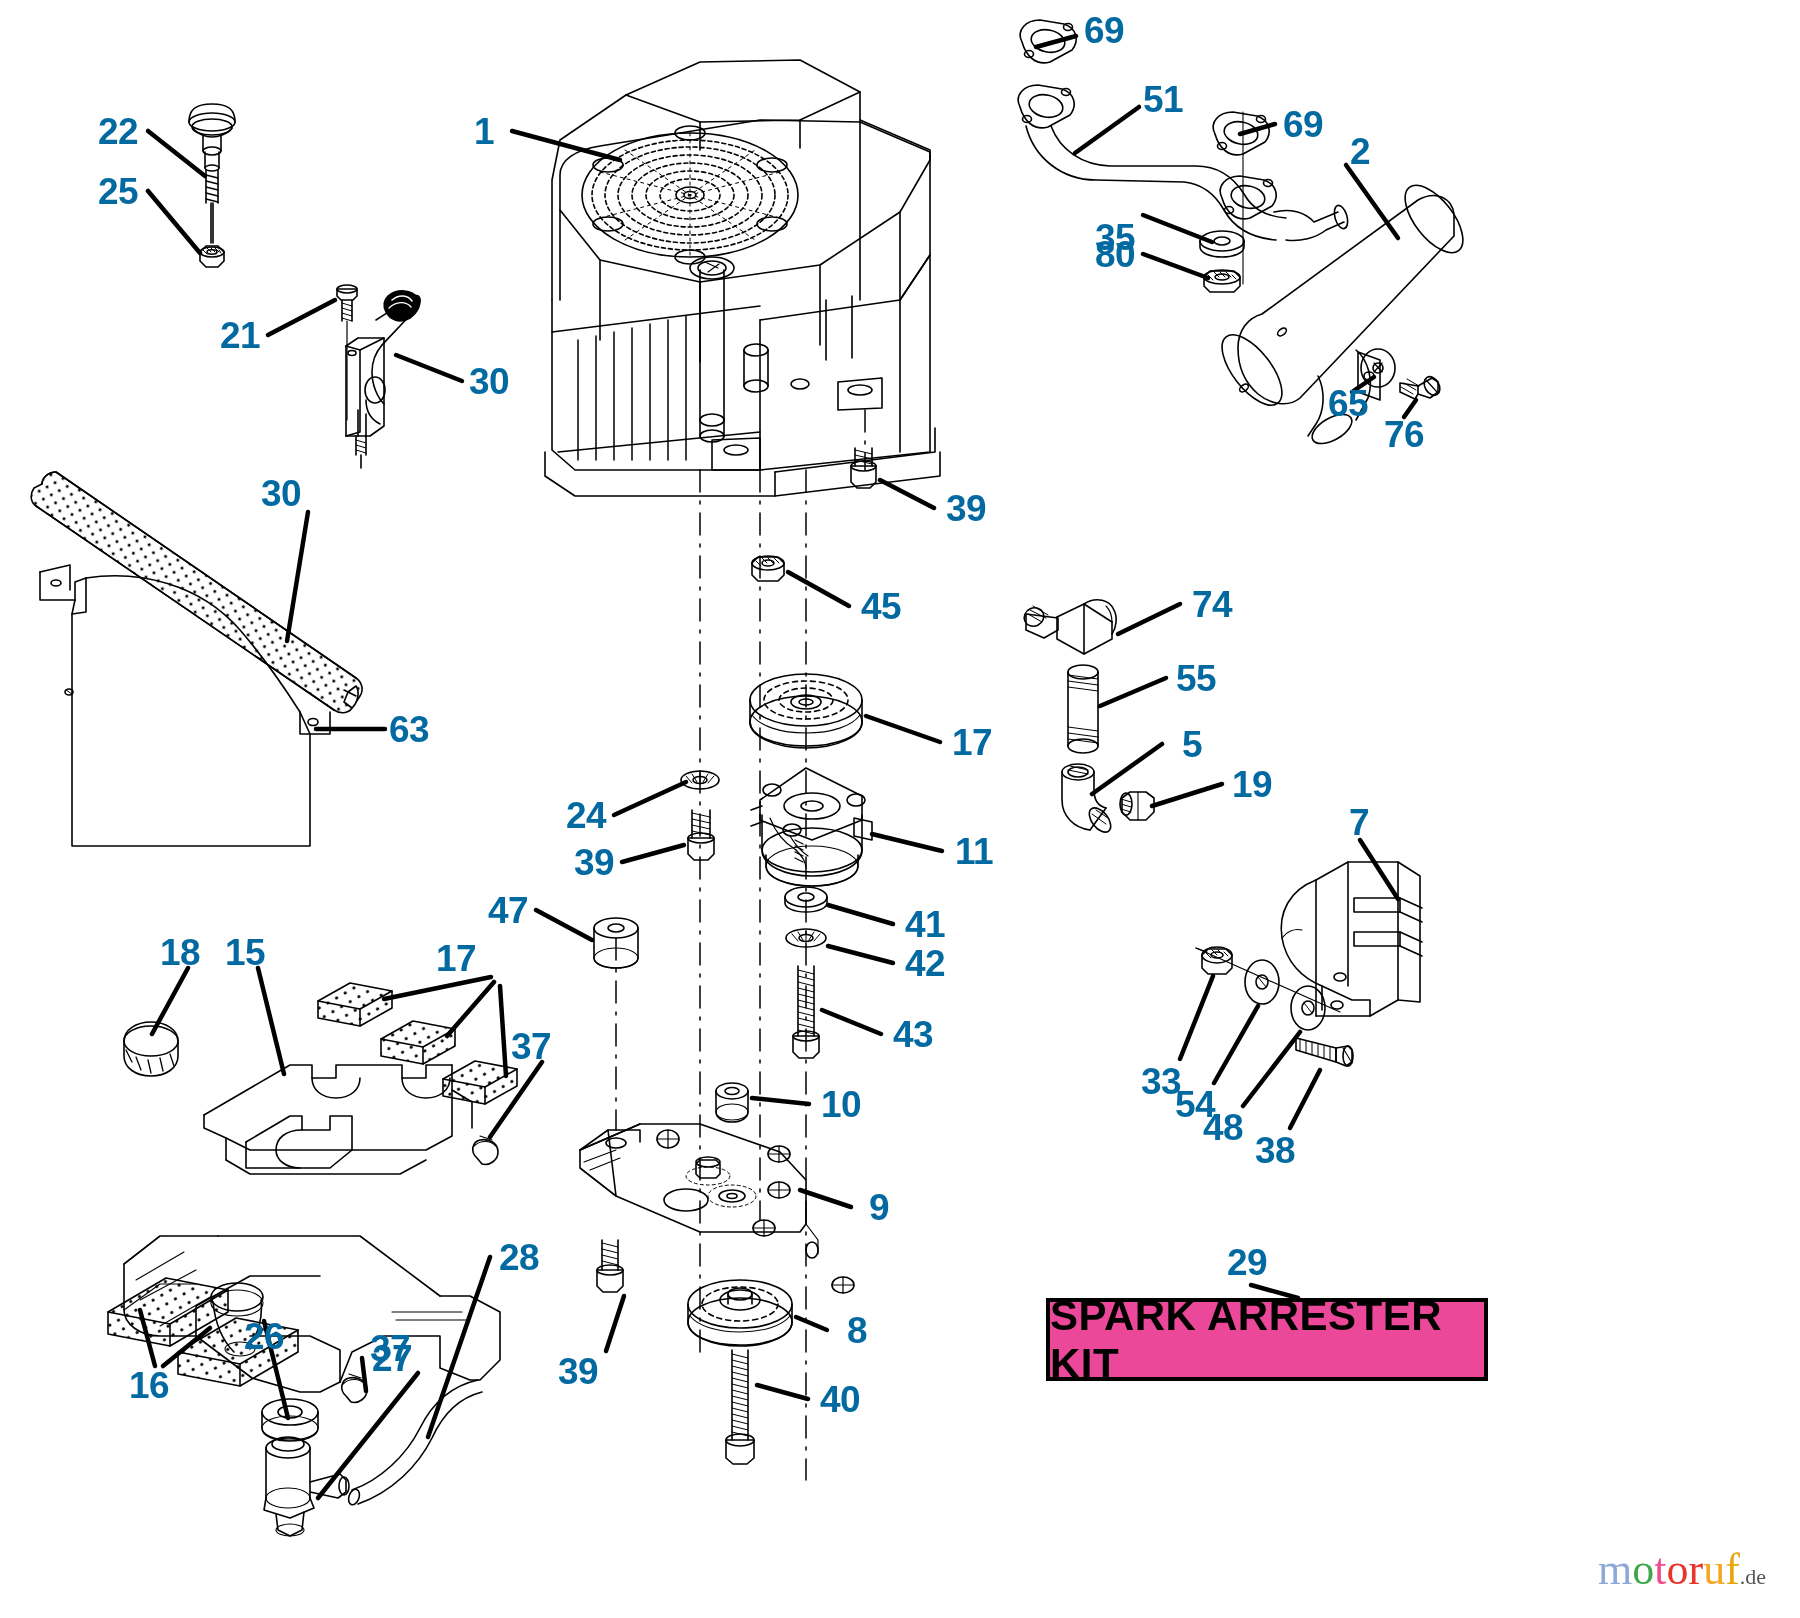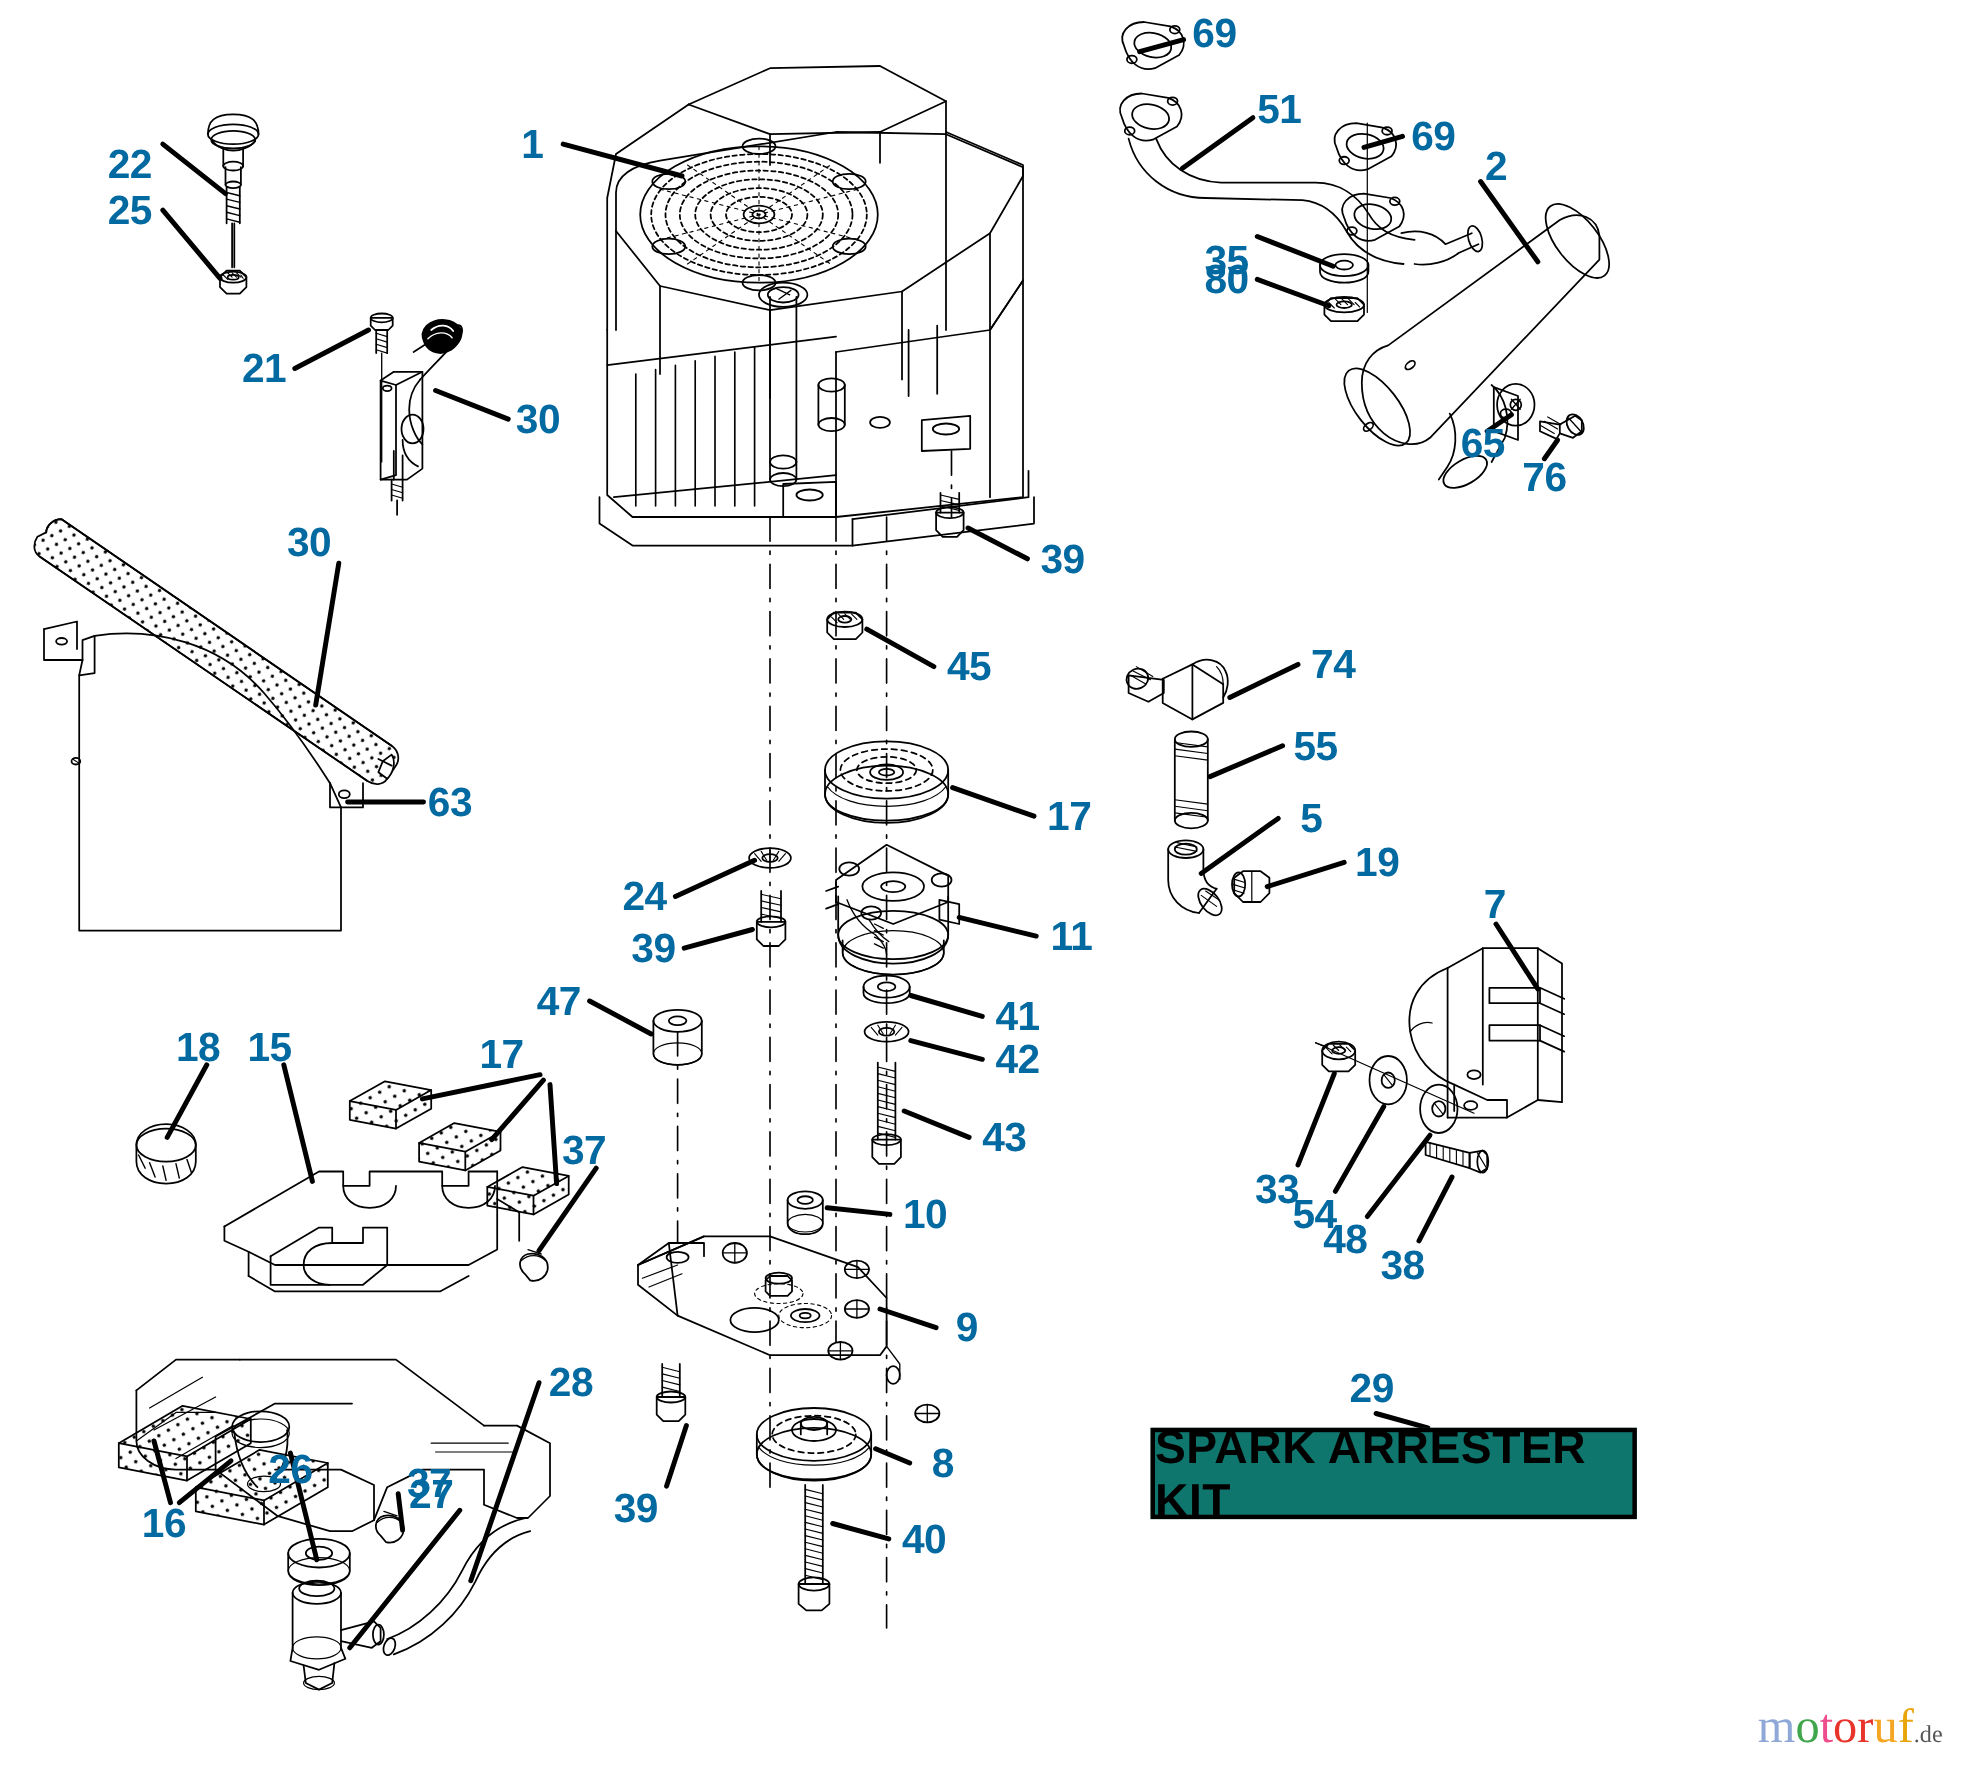--- a/index.html
+++ b/index.html
@@ -21,21 +21,21 @@
     font-size:37px;
     color:#0369a1;
     letter-spacing:-0.5px;
     line-height:1;
     white-space:nowrap;
     transform:translate(-50%,-50%);
   }
   #kitbox{
     position:absolute;
     border:4px solid #000;
-    background:#0f766e;
+    background:#ec4899;
     display:flex;align-items:center;justify-content:center;
   }
   #kitbox span{
     font-family:"Liberation Sans",sans-serif;
     font-weight:bold;
     font-size:42px;
     letter-spacing:0.5px;
     color:#000;
   }
   #watermark{
@@ -771,21 +771,21 @@
     <path d="M1343 1048 L1352 1063" stroke-width="1.1"></path>
   </g>
   <path d="M1290 1128 L1320 1070" stroke-width="4.5"></path>
 
   <path d="M1251 1285 L1298 1298" stroke-width="4.5"></path>
 
   </g>
 </svg>
 
 <div id="callout-layer">
-  <div class="callout" style="left:118px;top:131px;margin-top:18px;">22</div>
+  <div class="callout" style="left:118px;top:131px;">22</div>
   <div class="callout" style="left:118px;top:191px;">25</div>
   <div class="callout" style="left:484px;top:131px;">1</div>
   <div class="callout" style="left:1104px;top:30px;">69</div>
   <div class="callout" style="left:1163px;top:99px;">51</div>
   <div class="callout" style="left:1303px;top:124px;">69</div>
   <div class="callout" style="left:1360px;top:151px;">2</div>
   <div class="callout" style="left:1115px;top:215px;margin-top:22px;">35</div>
   <div class="callout" style="left:1115px;top:254px;">80</div>
   <div class="callout" style="left:240px;top:335px;">21</div>
   <div class="callout" style="left:489px;top:381px;">30</div>

